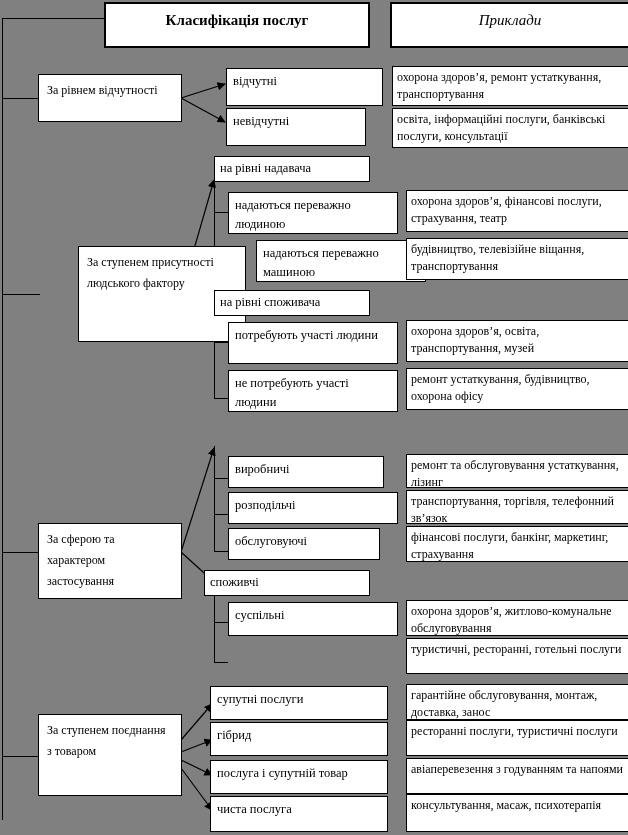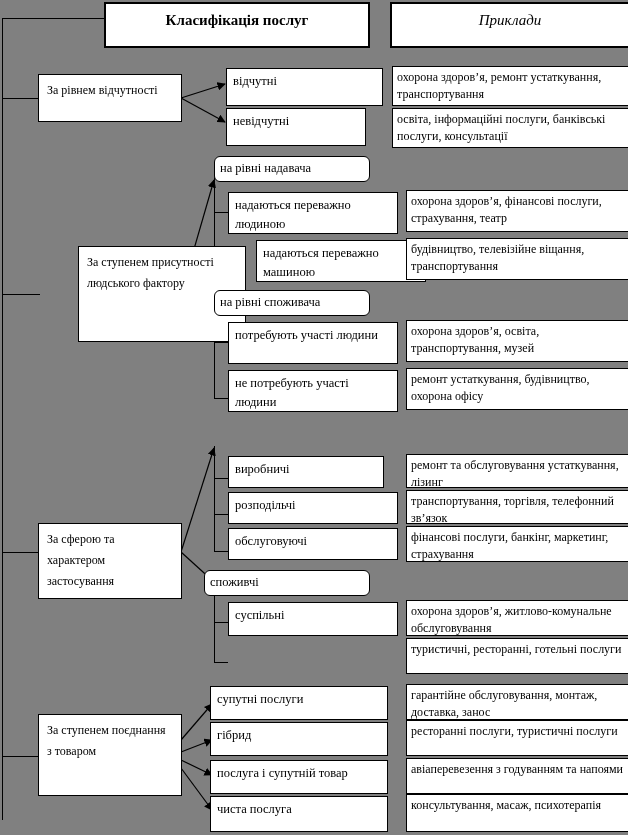--- a/index.html
+++ b/index.html
@@ -37,21 +37,20 @@
 
   .cat{              
     font-size:12px;
     line-height:1.75;
     padding:5px 8px;
   }
 
   .lvl1{             
     padding:3px 5px;
     line-height:1.3;
-    border-radius:6px;
   }
   .lvl2{             
     padding:3px 6px;
   }
   .exm{              
     padding:2px 4px;
     line-height:1.45;
     font-size:12px;
   }
 
@@ -145,21 +144,21 @@
   <div class="box lvl2" style="left:228px;top:370px;width:170px;height:42px;">не потребують участі людини</div>
   <div class="box exm" style="left:406px;top:368px;width:226px;height:42px;">ремонт устаткування, будівництво, охорона офісу</div>
 
 
   <div class="box lvl2" style="left:228px;top:456px;width:156px;height:32px;">виробничі</div>
   <div class="box exm" style="left:406px;top:454px;width:226px;height:34px;">ремонт та обслуговування устаткування, лізинг</div>
 
   <div class="box lvl2" style="left:228px;top:492px;width:170px;height:32px;">розподільчі</div>
   <div class="box exm" style="left:406px;top:490px;width:226px;height:34px;">транспортування, торгівля, телефонний зв’язок</div>
 
-  <div class="box lvl2" style="left:228px;top:528px;width:170px;height:32px;">обслуговуючі</div>
+  <div class="box lvl2" style="left:228px;top:528px;width:152px;height:32px;">обслуговуючі</div>
   <div class="box exm" style="left:406px;top:526px;width:226px;height:36px;">фінансові послуги, банкінг, маркетинг, страхування</div>
 
   <div class="box lvl1" style="left:204px;top:570px;width:166px;height:26px;">споживчі</div>
 
   <div class="box lvl2" style="left:228px;top:602px;width:170px;height:34px;">суспільні</div>
   <div class="box exm" style="left:406px;top:600px;width:226px;height:36px;">охорона здоров’я, житлово-комунальне обслуговування</div>
 
   <div class="box exm" style="left:406px;top:638px;width:226px;height:36px;">туристичні, ресторанні, готельні послуги</div>
 
   <div class="box lvl2" style="left:210px;top:686px;width:178px;height:34px;">супутні послуги</div>

